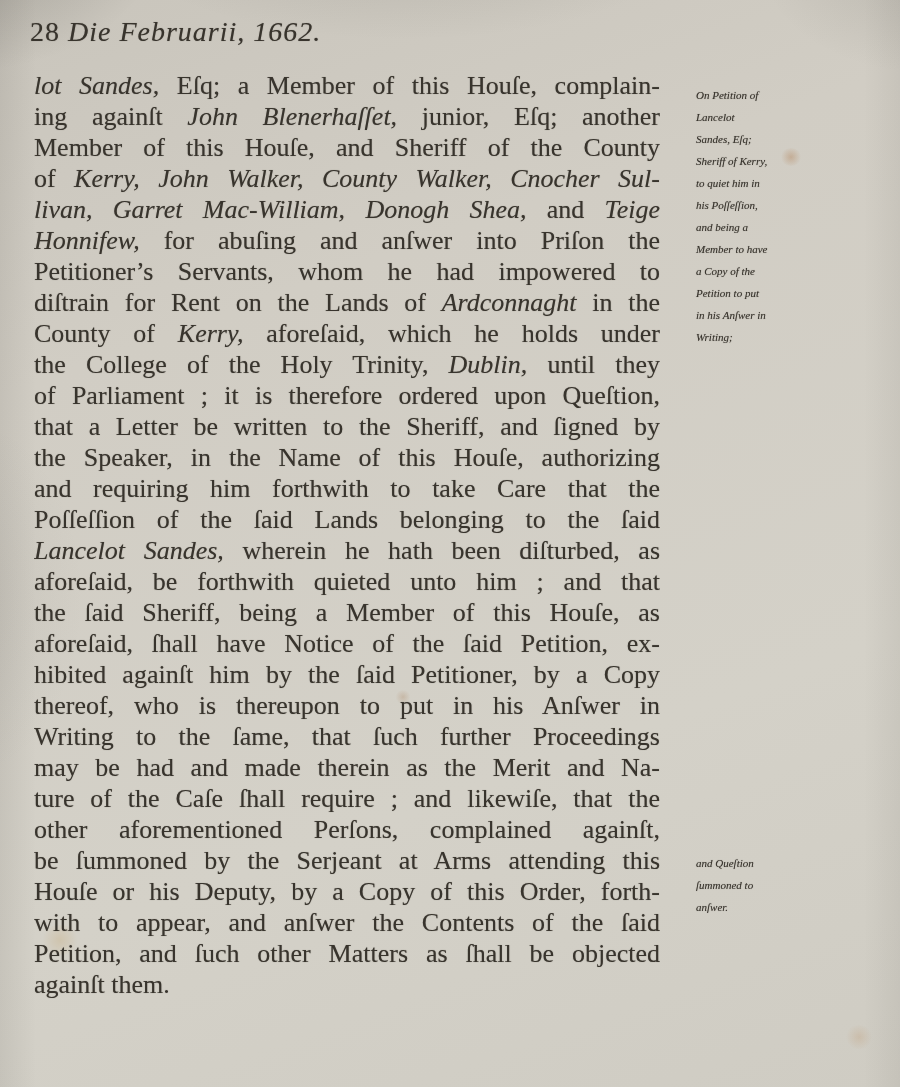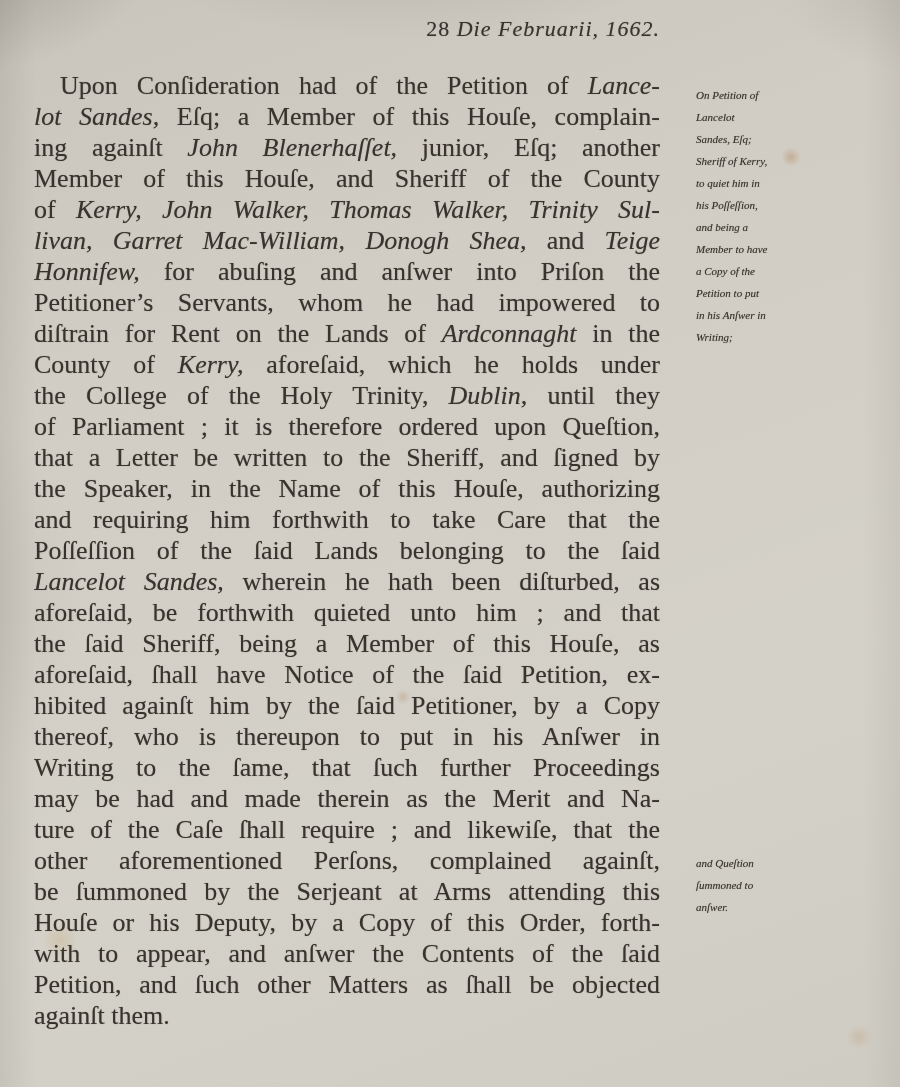--- a/index.html
+++ b/index.html
@@ -27,21 +27,21 @@
     background: radial-gradient(circle, rgba(165,100,45,0.30), rgba(165,100,45,0) 70%); }
   .stain-2 { left: 40px; top: 925px; width: 40px; height: 30px;
     background: radial-gradient(circle, rgba(190,150,80,0.22), rgba(190,150,80,0) 70%); }
   .stain-3 { left: 845px; top: 1025px; width: 28px; height: 24px;
     background: radial-gradient(circle, rgba(180,120,60,0.18), rgba(180,120,60,0) 70%); }
   .stain-4 { left: 395px; top: 690px; width: 16px; height: 14px;
     background: radial-gradient(circle, rgba(150,90,40,0.20), rgba(150,90,40,0) 70%); }
 
   .running-head {
     position: absolute; left: 30px; top: 16px; width: 630px;
-    text-align: right; font-size: 22px; letter-spacing: 1px;
+    text-align: left; font-size: 28px; letter-spacing: 1px;
     text-shadow: 0 0 1px rgba(56,52,45,0.45);
   }
   .running-head .date { font-style: italic; }
 
   .body-text {
     position: absolute; left: 34px; top: 70px; width: 626px;
     font-size: 26px; text-shadow: 0 0 1px rgba(56,52,45,0.45);
   }
   .text-line {
     height: 31px; line-height: 31px; overflow: hidden;
@@ -68,25 +68,24 @@
 <div class="page">
   <div class="vignette"></div>
   <div class="stain stain-1"></div>
   <div class="stain stain-2"></div>
   <div class="stain stain-3"></div>
   <div class="stain stain-4"></div>
 
   <div class="running-head"><span>28</span> <span class="date">Die Februarii, 1662.</span></div>
 
   <div class="body-text">
-      <div class="text-line indent"><span class="text-segment">Upon Conſideration had of the Petition of </span><span class="text-segment italic">Lance-</span></div>
       <div class="text-line"><span class="text-segment italic">lot Sandes,</span><span class="text-segment"> Eſq; a Member of this Houſe, complain-</span></div>
       <div class="text-line"><span class="text-segment">ing againſt </span><span class="text-segment italic">John Blenerhaſſet,</span><span class="text-segment"> junior, Eſq; another</span></div>
       <div class="text-line"><span class="text-segment">Member of this Houſe, and Sheriff of the County</span></div>
-      <div class="text-line"><span class="text-segment">of </span><span class="text-segment italic">Kerry, John Walker, Thomas Walker, Trinity Sul-</span></div>
+      <div class="text-line"><span class="text-segment">of </span><span class="text-segment italic">Kerry, John Walker, County Walker, Cnocher Sul-</span></div>
       <div class="text-line"><span class="text-segment italic">livan, Garret Mac-William, Donogh Shea,</span><span class="text-segment"> and </span><span class="text-segment italic">Teige</span></div>
       <div class="text-line"><span class="text-segment italic">Honnifew,</span><span class="text-segment"> for abuſing and anſwer into Priſon the</span></div>
       <div class="text-line"><span class="text-segment">Petitioner’s Servants, whom he had impowered to</span></div>
       <div class="text-line"><span class="text-segment">diſtrain for Rent on the Lands of </span><span class="text-segment italic">Ardconnaght</span><span class="text-segment"> in the</span></div>
       <div class="text-line"><span class="text-segment">County of </span><span class="text-segment italic">Kerry,</span><span class="text-segment"> aforeſaid, which he holds under</span></div>
       <div class="text-line"><span class="text-segment">the College of the Holy Trinity, </span><span class="text-segment italic">Dublin,</span><span class="text-segment"> until they</span></div>
       <div class="text-line"><span class="text-segment">of Parliament ; it is therefore ordered upon Queſtion,</span></div>
       <div class="text-line"><span class="text-segment">that a Letter be written to the Sheriff, and ſigned by</span></div>
       <div class="text-line"><span class="text-segment">the Speaker, in the Name of this Houſe, authorizing</span></div>
       <div class="text-line"><span class="text-segment">and requiring him forthwith to take Care that the</span></div>

